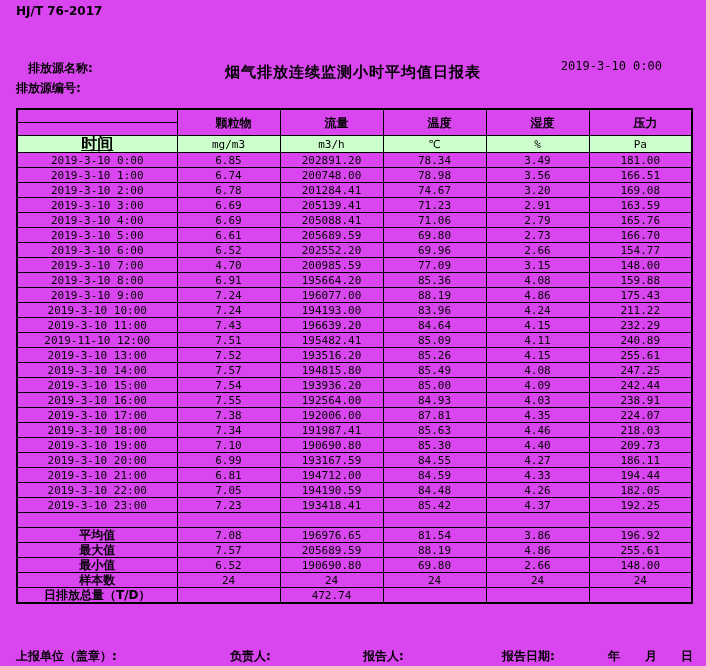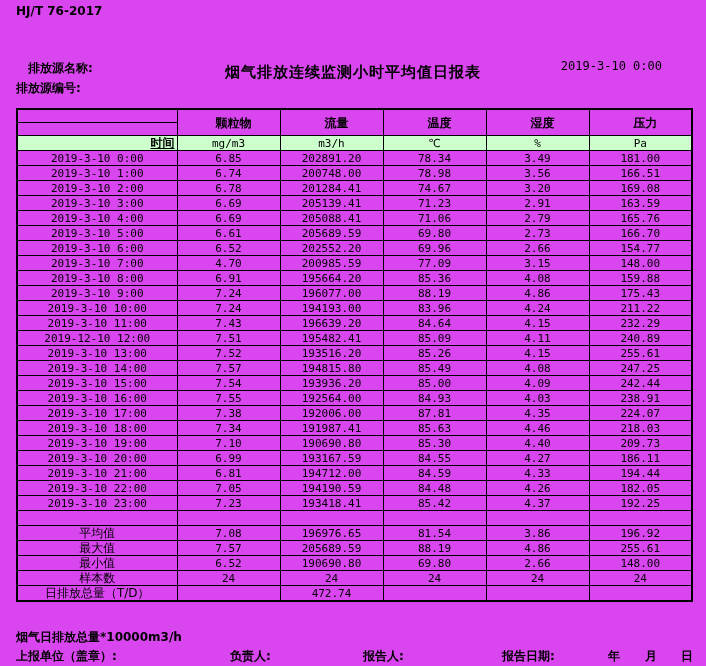--- a/index.html
+++ b/index.html
@@ -25,22 +25,22 @@
     border:1px solid #000;
     height:14px;padding:0 2px;
     text-align:center;vertical-align:middle;
     font-size:11px;line-height:1;white-space:nowrap;overflow:hidden;
     font-weight:normal;
     font-family:"DejaVu Sans Mono","DejaVu Sans",monospace;
   }
   tr.hdr-top td, tr.hdr-mid td{height:12px;}
   th.pollutant{font-family:"DejaVu Sans",sans-serif;font-size:12px;font-weight:bold;padding-left:12px;}
   tr.green td, tr.green th{background:#ccffcc;}
-  th.time-h{font-family:"DejaVu Sans",sans-serif;font-size:12px;font-weight:bold;text-decoration:underline;text-align:right;}
-  td.sum-label{font-family:"DejaVu Sans",sans-serif;font-size:12px;font-weight:normal;}
+  th.time-h{font-family:"DejaVu Sans",sans-serif;font-size:16px;font-weight:bold;text-decoration:underline;}
+  td.sum-label{font-family:"DejaVu Sans",sans-serif;font-size:12px;font-weight:bold;}
   tr.spacer td{height:14px;}
 
   .note{position:absolute;left:16px;top:629px;font-weight:bold;font-size:12px;}
   .sig-row{position:absolute;left:0;top:648px;width:706px;height:18px;}
   .sig-row span{position:absolute;top:0;font-weight:bold;font-size:12px;white-space:nowrap;}
   .sig-unit{left:16px;}
   .sig-resp{left:230px;}
   .sig-reporter{left:363px;}
   .sig-date{left:502px;}
   .sig-year{left:608px;}
@@ -179,21 +179,21 @@
         </tr>
         <tr>
           <td>2019-3-10 11:00</td>
           <td>7.43</td>
           <td>196639.20</td>
           <td>84.64</td>
           <td>4.15</td>
           <td>232.29</td>
         </tr>
         <tr>
-          <td>2019-12-10 12:00</td>
+          <td>2019-11-10 12:00</td>
           <td>7.51</td>
           <td>195482.41</td>
           <td>85.09</td>
           <td>4.11</td>
           <td>240.89</td>
         </tr>
         <tr>
           <td>2019-3-10 13:00</td>
           <td>7.52</td>
           <td>193516.20</td>
@@ -329,21 +329,20 @@
           <td class="sum-label">日排放总量（T/D）</td>
           <td></td>
           <td>472.74</td>
           <td></td>
           <td></td>
           <td></td>
         </tr>
       </tbody>
   </table>
 
-  <div class="note">烟气日排放总量*10000m3/h</div>
 
   <div class="sig-row">
     <span class="sig-unit">上报单位（盖章）:</span>
     <span class="sig-resp">负责人:</span>
     <span class="sig-reporter">报告人:</span>
     <span class="sig-date">报告日期:</span>
     <span class="sig-year">年</span>
     <span class="sig-month">月</span>
     <span class="sig-day">日</span>
   </div>

